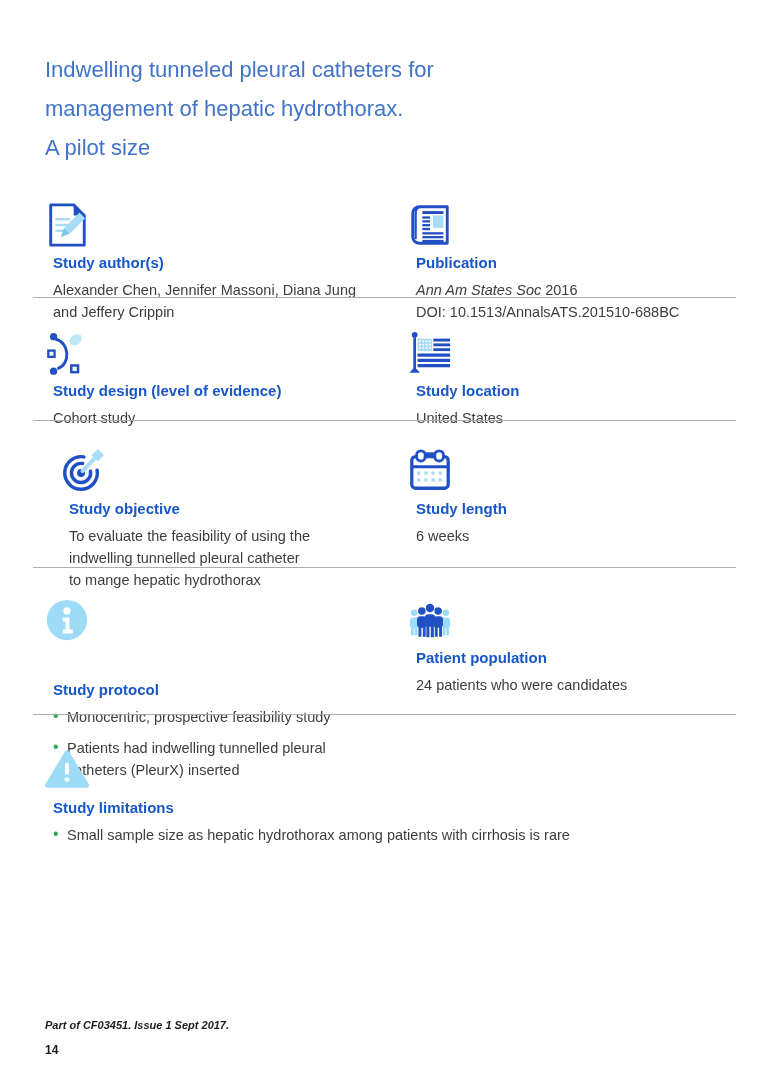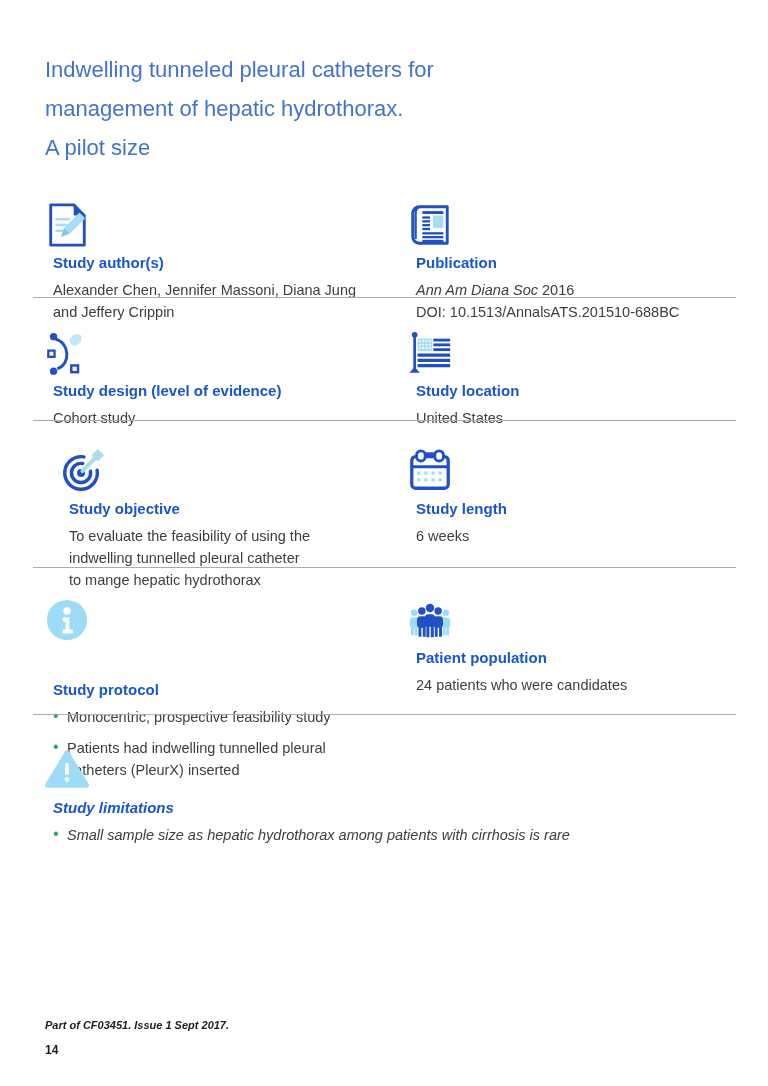--- a/index.html
+++ b/index.html
@@ -129,21 +129,21 @@
           <rect x="16" y="27" width="8" height="2.4"></rect>
           <rect x="16" y="31.5" width="22" height="2.4"></rect>
           <rect x="16" y="35.5" width="22" height="2.4"></rect>
           <rect x="16" y="39.5" width="22" height="2.4"></rect>
         </g>
       </svg>
     </div>
     <div class="content">
       <div class="label">Publication</div>
       <div class="body-text">
-        <span class="line"><span class="journal-italic">Ann Am Diana Soc</span> <span>2016</span></span>
+        <span class="line"><span class="journal-italic">Ann Am States Soc</span> <span>2016</span></span>
         <span class="line">DOI: 10.1513/AnnalsATS.201510-688BC</span>
       </div>
     </div>
   </div>
 
   <div class="divider" style="top:297px;"></div>
 
   <div class="item" style="left:44px; top:329px; width:356px;">
     <div class="icon-box">
       <svg viewBox="0 0 48 48" width="46" height="48">
@@ -305,21 +305,21 @@
   <div class="divider" style="top:714px;"></div>
 
   <div class="item" style="left:44px; top:746px; width:700px;">
     <div class="icon-box">
       <svg viewBox="0 0 48 48" width="46" height="48">
         <path d="M24 6 L44.5 40 H3.5 Z" fill="#9EDBF6" stroke="#9EDBF6" stroke-width="5" stroke-linejoin="round"></path>
         <rect x="22" y="16.5" width="4" height="12.5" rx="2" fill="#ffffff"></rect>
         <circle cx="24" cy="34" r="2.5" fill="#ffffff"></circle>
       </svg>
     </div>
-    <div class="content" style="width:630px;font-style:italic;">
+    <div class="content" style="width:630px;">
       <div class="label">Study limitations</div>
       <ul class="bullets">
         <li>Small sample size as hepatic hydrothorax among patients with cirrhosis is rare</li>
       </ul>
     </div>
   </div>
 
   <div class="footer-note">Part of CF03451. Issue 1 Sept 2017.</div>
   <div class="page-number">14</div>
 

